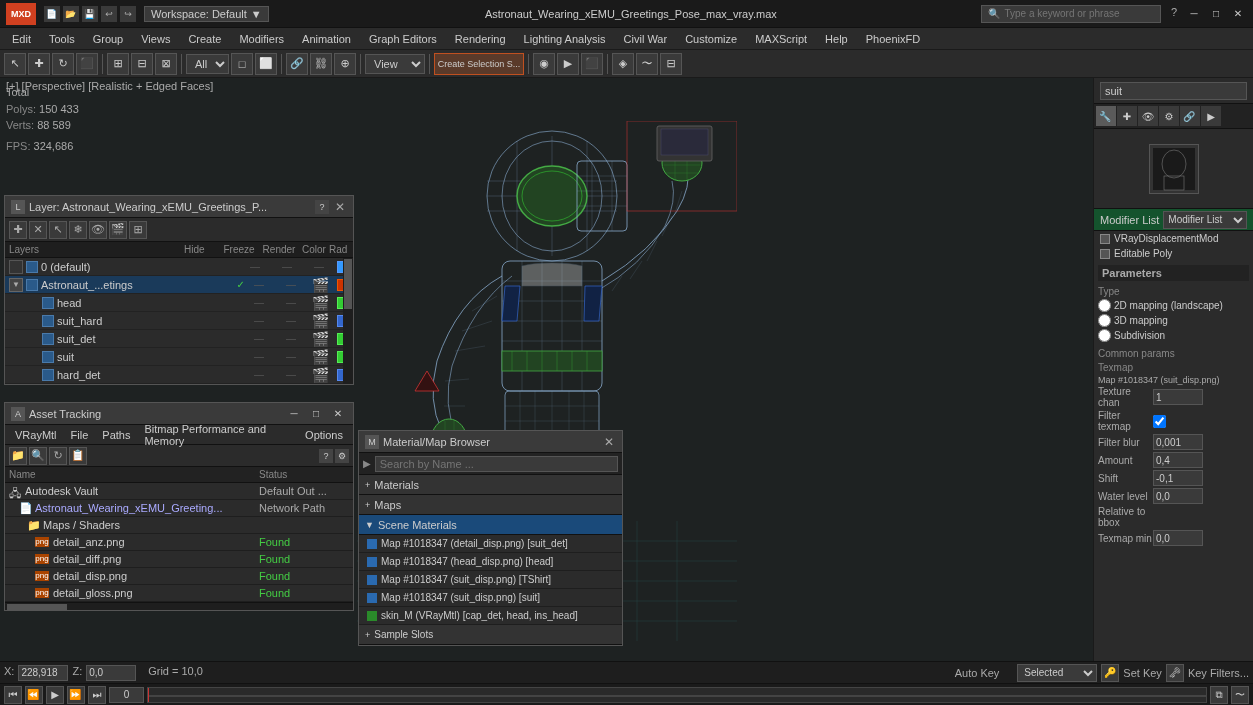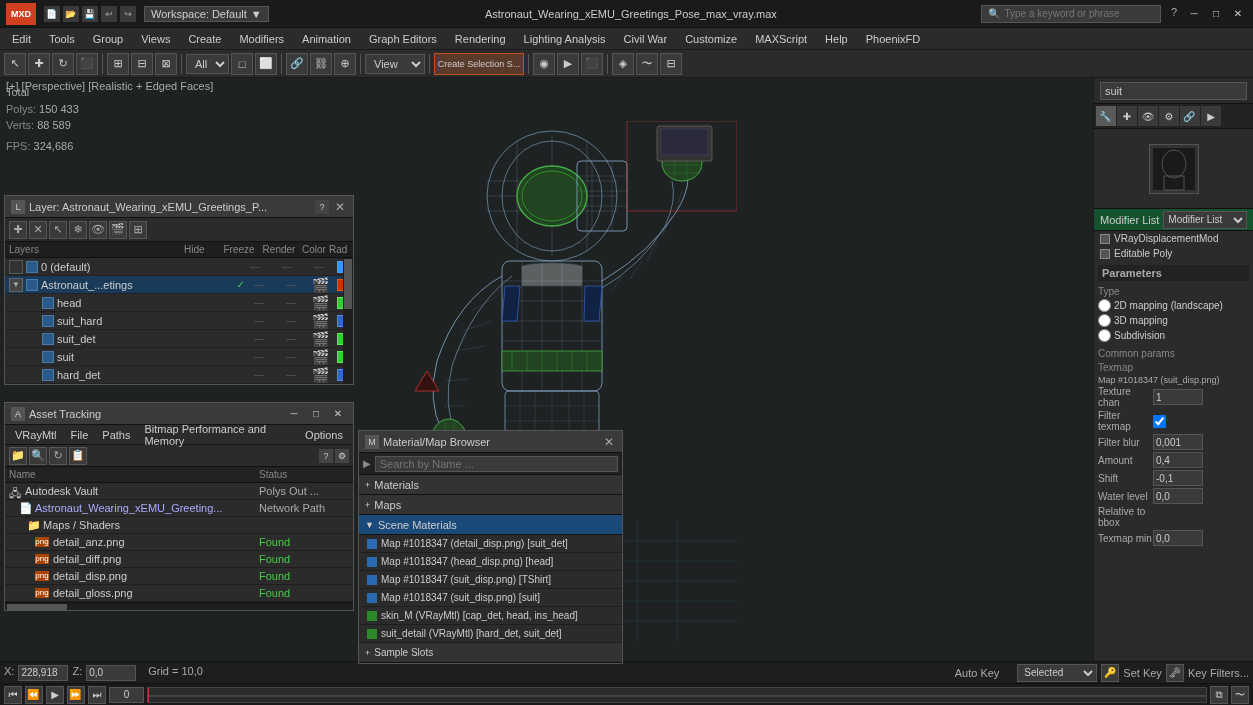--- a/index.html
+++ b/index.html
@@ -1241,21 +1241,21 @@
 
   <div class="asset-col-header">
     <span class="asset-col-name">Name</span>
     <span class="asset-col-status">Status</span>
   </div>
 
   <div>
     <div class="asset-row">
       <span class="asset-row-icon">🖧</span>
       <span class="asset-row-name">Autodesk Vault</span>
-      <span class="asset-row-status">Polys Out ...</span>
+      <span class="asset-row-status">Default Out ...</span>
     </div>
     <div class="asset-row">
       <span class="asset-row-icon" style="margin-left:10px;">📄</span>
       <span class="asset-row-name" style="color:#aaaaff;">Astronaut_Wearing_xEMU_Greeting...</span>
       <span class="asset-row-status">Network Path</span>
     </div>
     <div class="asset-row">
       <span class="asset-row-icon" style="margin-left:18px;">📁</span>
       <span class="asset-row-name">Maps / Shaders</span>
       <span class="asset-row-status"></span>
@@ -1326,22 +1326,18 @@
     <span style="font-size:10px;">Map #1018347 (suit_disp.png) [TShirt]</span>
   </div>
   <div class="matmap-item">
     <div class="matmap-item-icon blue-icon"></div>
     <span style="font-size:10px;">Map #1018347 (suit_disp.png) [suit]</span>
   </div>
   <div class="matmap-item">
     <div class="matmap-item-icon green-icon"></div>
     <span style="font-size:10px;">skin_M (VRayMtl) [cap_det, head, ins_head]</span>
   </div>
-  <div class="matmap-item">
-    <div class="matmap-item-icon green-icon"></div>
-    <span style="font-size:10px;">suit_detail (VRayMtl) [hard_det, suit_det]</span>
-  </div>
 
   <div class="matmap-section-header">
     <span class="arrow">+</span>
     <span style="font-size:10px;color:#ccc;">Sample Slots</span>
   </div>
 </div>
 
 </body></html>

